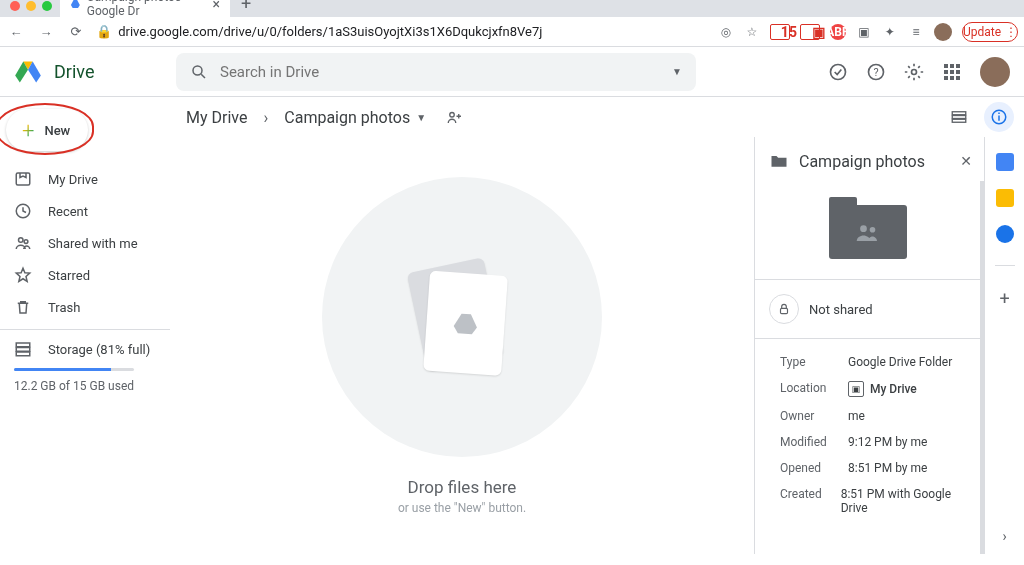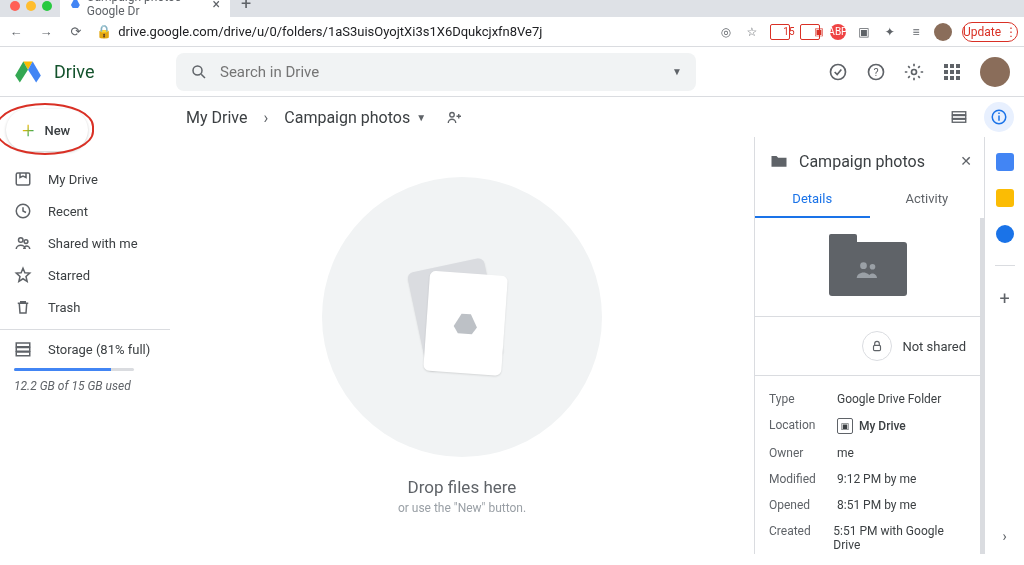--- a/index.html
+++ b/index.html
@@ -15,22 +15,22 @@
 .tl-green { background:#27c93f; }
 .tab { background:#fff; height:26px; border-radius:8px 8px 0 0; padding:0 10px; display:flex; align-items:center; gap:6px; font-size:12px; color:#5f6368; width:170px; }
 .tab-x { margin-left:auto; font-size:14px; color:#5f6368; }
 .newtab { width:24px; height:24px; display:flex; align-items:center; justify-content:center; color:#5f6368; font-size:18px; margin-left:4px; margin-bottom:2px; }
 .addr-row { background:#fff; height:30px; display:flex; align-items:center; padding:0 6px; gap:10px; border-bottom:1px solid #dadce0; }
 .nav-ico { width:20px; text-align:center; color:#5f6368; }
 .addr-bar { flex:0 0 auto; display:flex; align-items:center; gap:6px; font-size:13px; color:#202124; }
 .lock { color:#5f6368; }
 .ext-row { margin-left:auto; display:flex; align-items:center; gap:10px; color:#5f6368; }
 .ext { width:16px; height:16px; display:flex; align-items:center; justify-content:center; font-size:12px; }
-.ext.box { border:1px solid #d93025; color:#d93025; border-radius:2px; font-size:10px; font-weight:normal;padding-left:18px; }
-.ext.circle { background:#ef4444; color:#fff; border-radius:50%; font-size:10px; font-weight:normal; }
+.ext.box { border:1px solid #d93025; color:#d93025; border-radius:2px; font-size:14px; font-weight:bold;padding-left:18px; }
+.ext.circle { background:#ef4444; color:#fff; border-radius:50%; font-size:12px; font-weight:bold; }
 .ext-avatar { width:18px; height:18px; border-radius:50%; background:#8a6d5a; }
 .update-btn { border:1px solid #d93025; color:#d93025; border-radius:14px; padding:2px 0; font-size:12px; display:flex; align-items:center; gap:4px; }
 .update-dots { color:#d93025; }
 
 
 .app { display:flex; flex-direction:column; height: calc(565px - 58px); }
 .app-header { height:50px; display:flex; align-items:center; padding:0 14px; gap:12px; border-bottom:1px solid #dadce0; }
 .drive-logo { display:flex; align-items:center; gap:12px; font-size:18px; color:#14532d; width:150px; }
 .drive-triangle { width:28px; height:28px; }
 .search-box { flex:0 0 520px; background:#f1f3f4; border-radius:8px; height:38px; display:flex; align-items:center; padding:0 14px; gap:12px; color:#5f6368; }
@@ -50,21 +50,21 @@
 .new-btn-wrap { position:relative; padding:4px 0 12px 6px; }
 .new-btn { width:82px; height:42px; border-radius:22px; box-shadow:0 1px 3px rgba(0,0,0,.2); background:#fff; display:flex; align-items:center; gap:10px; padding:0 16px; font-size:13px; font-weight:500; color:#3c4043; }
 .plus { font-size:22px; font-weight:300; background:linear-gradient(135deg,#ea4335,#fbbc04,#34a853,#4285f4); -webkit-background-clip:text; color:transparent; }
 .red-circle { position:absolute; border:2px solid #d93025; border-radius:50% / 45%; width:98px; height:52px; top:-2px; left:-4px; pointer-events:none; }
 .nav-item { height:32px; display:flex; align-items:center; gap:16px; padding:0 0 0 14px; color:#5f6368; font-size:13px; border-radius:0 16px 16px 0; margin-right:10px; }
 .nav-item .label { color:#3c4043; }
 .nav-sep { border-top:1px solid #dadce0; margin:6px 0; }
 .storage-row { padding:4px 14px; color:#3c4043; font-size:13px; display:flex; align-items:center; gap:16px; }
 .storage-bar { margin:6px 14px; height:3px; background:#dadce0; border-radius:2px; overflow:hidden; width:120px; }
 .storage-fill { height:100%; background:#4285f4; width:81%; }
-.storage-text { padding:2px 14px 6px; font-size:12px; color:#5f6368;font-style:italic; }
+.storage-text { padding:2px 14px 6px; font-size:12px; color:#5f6368; }
 .buy-link { padding:6px 14px; color:#1a73e8; font-size:13px; }
 
 
 .main { flex:1; display:flex; flex-direction:column; }
 .toolbar { height:40px; display:flex; align-items:center; padding:0 10px 0 4px; }
 .breadcrumb { display:flex; align-items:center; gap:10px; font-size:16px; color:#3c4043; padding-left:6px; }
 .bc-item { display:flex; align-items:center; gap:6px; padding:4px 6px; border-radius:4px; }
 .bc-caret { font-size:10px; color:#5f6368; }
 .bc-sep { color:#5f6368; }
 .share-ico { color:#5f6368; margin-left:4px; }
@@ -87,26 +87,26 @@
 .details-title { font-size:16px; color:#3c4043; flex:1; }
 .details-x { color:#5f6368; font-size:14px; }
 .tabs { display:flex; }
 .tab-btn { flex:1; text-align:center; padding:10px 0; font-size:13px; color:#5f6368; border-bottom:2px solid transparent; }
 .tab-btn.active { color:#1a73e8; border-bottom-color:#1a73e8; }
 .details-body { flex:1; overflow:auto; border-right:4px solid #dadce0; }
 .folder-preview { display:flex; justify-content:center; padding:24px 0 20px; }
 .folder-ico { width:78px; height:54px; position:relative; }
 .folder-tab { position:absolute; top:-8px; left:0; width:28px; height:12px; background:#5f6368; border-radius:2px 2px 0 0; }
 .folder-body { width:78px; height:54px; background:#5f6368; border-radius:3px; display:flex; align-items:center; justify-content:center; color:#9aa0a6; }
-.share-sec { display:flex; align-items:center; gap:10px; padding:14px; border-top:1px solid #dadce0; border-bottom:1px solid #dadce0;justify-content:flex-end; }
+.share-sec { display:flex; align-items:center; gap:10px; padding:14px; border-top:1px solid #dadce0; border-bottom:1px solid #dadce0; }
 .lock-badge { width:30px; height:30px; border:1px solid #dadce0; border-radius:50%; display:flex; align-items:center; justify-content:center; color:#5f6368; }
 .share-text { font-size:13px; color:#3c4043; }
 .meta { padding:10px 14px; }
 .meta-row { display:flex; padding:6px 0; font-size:12px; }
-.meta-key { width:68px; color:#5f6368; }
+.meta-key { width:68px; color:#5f6368;margin-left:11px; }
 .meta-val { color:#3c4043; display:flex; align-items:center; gap:6px; }
 .mydrive-box { width:16px; height:16px; border:1.5px solid #5f6368; border-radius:2px; display:flex; align-items:center; justify-content:center; font-size:9px; }
 .meta-val b { font-weight:500; }
 
 
 .rail { width:40px; border-left:1px solid #dadce0; display:flex; flex-direction:column; align-items:center; gap:18px; padding-top:16px; position:relative; }
 .rail-ico { width:18px; height:18px; border-radius:3px; }
 .rail .cal { background:#4285f4; }
 .rail .keep { background:#fbbc04; }
 .rail .tasks { background:#1a73e8; border-radius:50%; }
@@ -328,24 +328,20 @@
         </div>
 
         <div class="details">
           <div class="details-header">
             <svg width="20" height="20" viewBox="0 0 24 24">
                 <path d="M3 6h6l2 2h10v11H3z" fill="#5f6368"></path>
               </svg>
             <span class="details-title">Campaign photos</span>
             <span class="details-x">✕</span>
           </div>
-          <div class="tabs">
-            <div class="tab-btn active">Details</div>
-            <div class="tab-btn">Activity</div>
-          </div>
           <div class="details-body">
             <div class="folder-preview">
               <div class="folder-ico">
                 <div class="folder-tab"></div>
                 <div class="folder-body">
                   <svg width="28" height="18" viewBox="0 0 24 16">
                       <circle cx="8" cy="5" r="3" fill="#9aa0a6"></circle>
                       <circle cx="16" cy="6" r="2.5" fill="#9aa0a6"></circle>
                       <path d="M2 16c0-3 3-5 6-5s6 2 6 5M12 16c0-2 2-4 4-4s4 2 4 4" fill="#9aa0a6"></path>
                     </svg>
@@ -380,21 +376,21 @@
               <div class="meta-row">
                   <span class="meta-key">Modified</span>
                   <span class="meta-val">9:12 PM by me</span>
                 </div>
               <div class="meta-row">
                   <span class="meta-key">Opened</span>
                   <span class="meta-val">8:51 PM by me</span>
                 </div>
               <div class="meta-row">
                   <span class="meta-key">Created</span>
-                  <span class="meta-val">5:51 PM with Google Drive</span>
+                  <span class="meta-val">8:51 PM with Google Drive</span>
                 </div>
             </div>
           </div>
         </div>
 
         <div class="rail">
           <span class="rail-ico cal"></span>
           <span class="rail-ico keep"></span>
           <span class="rail-ico tasks"></span>
           <div class="rail-sep"></div>

